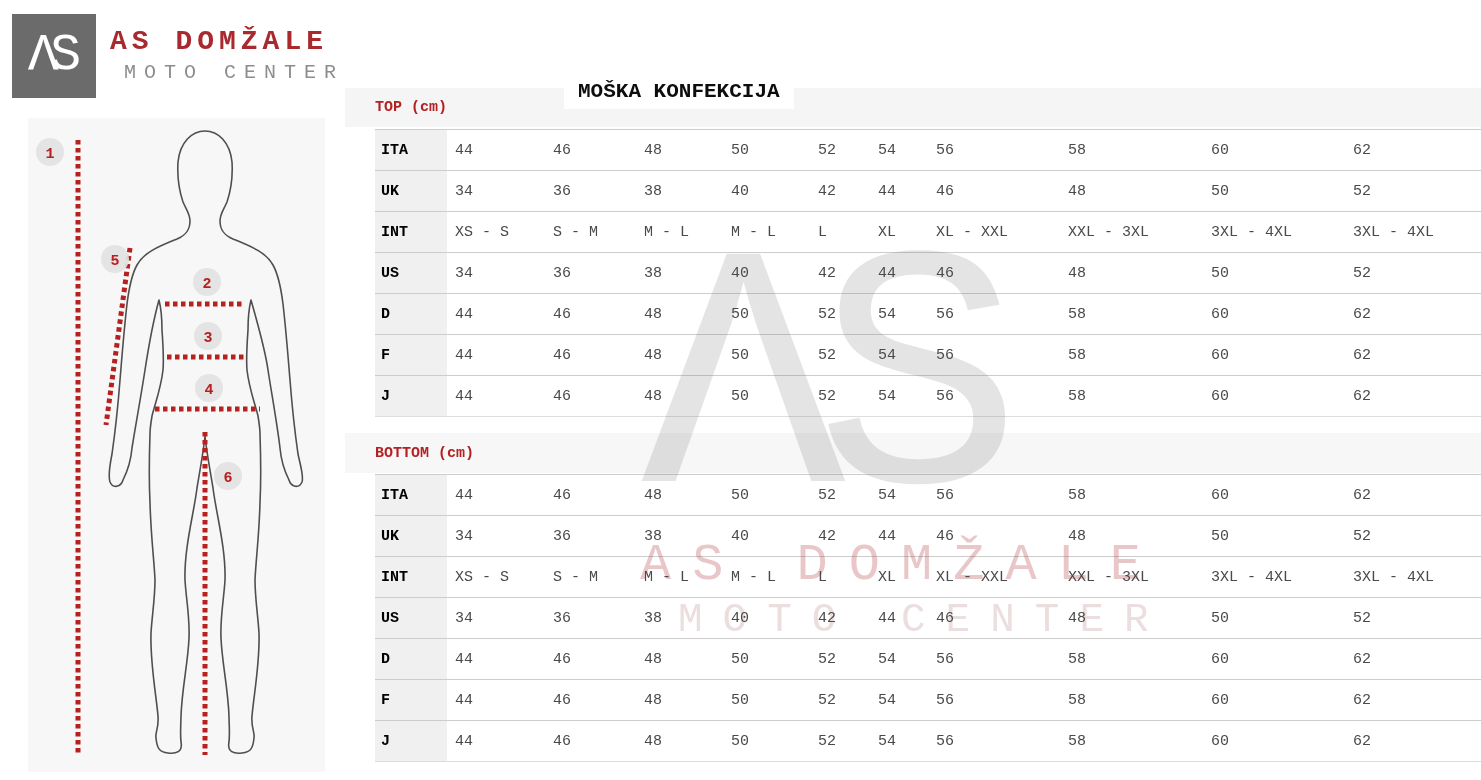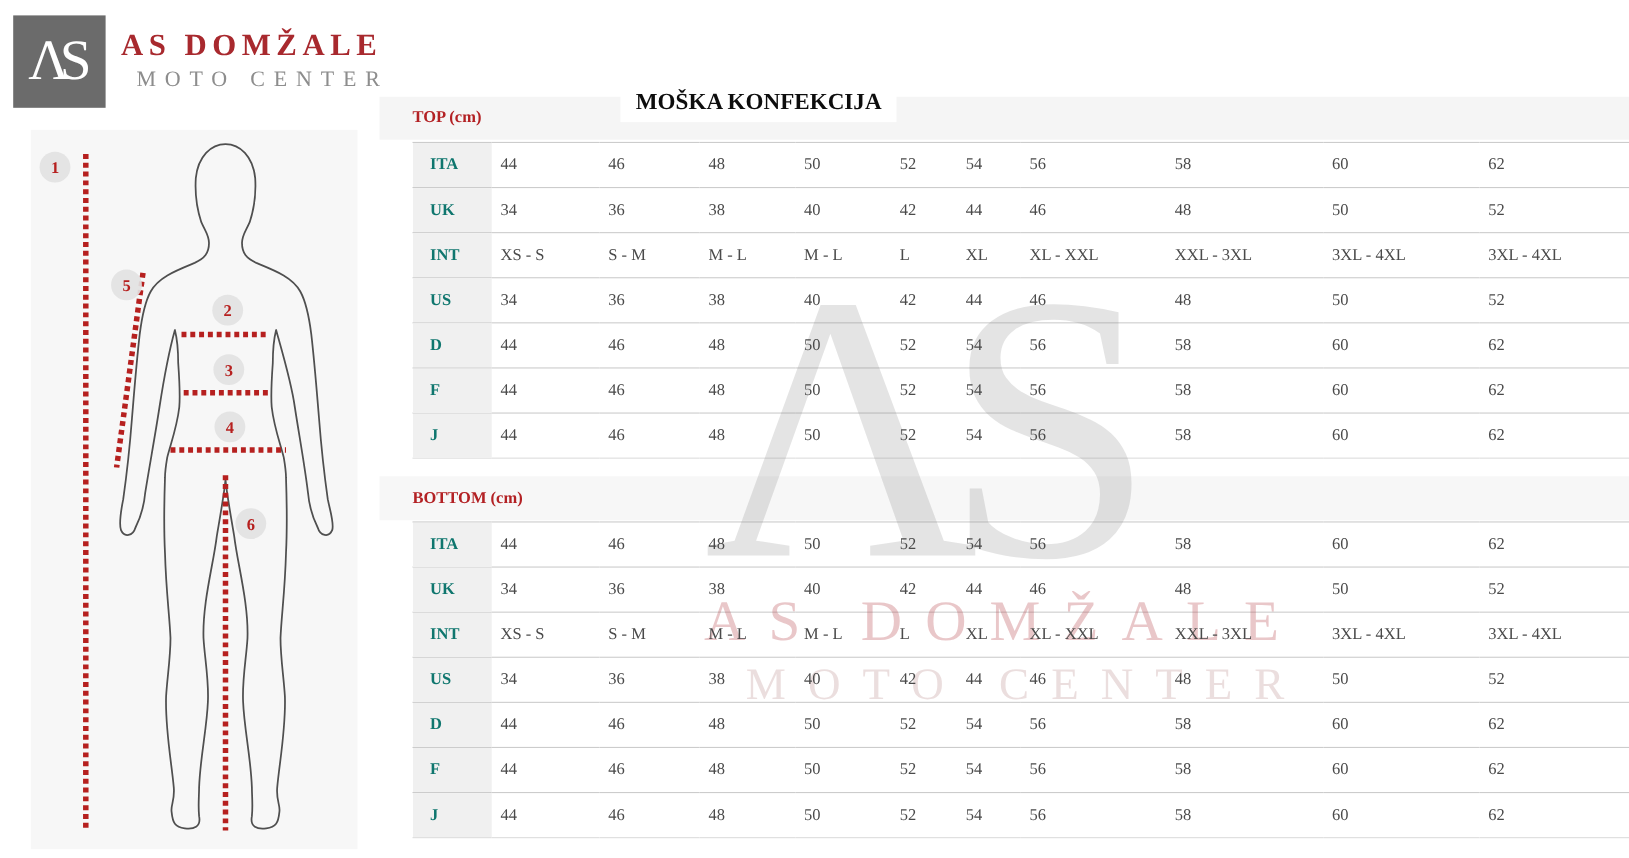--- a/index.html
+++ b/index.html
@@ -1,18 +1,18 @@
 <!DOCTYPE html>
 <html><head>
 <meta charset="utf-8">
 <style>
   html,body{margin:0;padding:0;background:#ffffff;}
   .page{
     position:relative;width:1481px;height:780px;overflow:hidden;background:#ffffff;
-    font-family:Liberation Serif, serif;
+    font-family:Liberation Mono, monospace;
   }
   
   .logo-square{
     position:absolute;left:12px;top:14px;width:84px;height:84px;background:#6b6b6b;
     display:flex;align-items:center;justify-content:center;
   }
   .logo-monogram{
     color:#ffffff;font-size:52px;font-weight:400;letter-spacing:-9px;
     transform:translateX(-4px);line-height:1;
   }
@@ -48,21 +48,21 @@
   .size-table{
     position:absolute;left:375px;width:1106px;border-collapse:collapse;table-layout:fixed;
   }
   #table-0{top:129px;} #table-1{top:474px;}
   .size-table tr{height:41px;}
   .size-table th,.size-table td{
     border-top:1px solid #cccccc;text-align:left;vertical-align:middle;
     font-size:15px;color:#4a4a4a;font-weight:400;padding:0 0 0 8px;position:relative;
   }
   .size-table tr:last-child th,.size-table tr:last-child td{border-bottom:1px solid #dddddd;}
-  .size-table th{background:#f0f0f0;font-weight:700;color:#0f766e;padding-left:16px;}
+  .size-table th{background:#f0f0f0;font-weight:700;color:#000000;padding-left:6px;}
   .size-table th span,.size-table td span{position:relative;z-index:3;}
   
   .watermark{position:absolute;inset:0;pointer-events:none;z-index:2;}
   .wm-monogram{
     position:absolute;left:640px;top:200px;font-size:345px;line-height:1.1;
     letter-spacing:-32px;color:rgba(130,130,130,0.22);white-space:nowrap;
   }
   .wm-line1{
     position:absolute;left:640px;top:536px;font-size:52px;letter-spacing:21px;
     color:rgba(183,70,76,0.30);white-space:nowrap;

